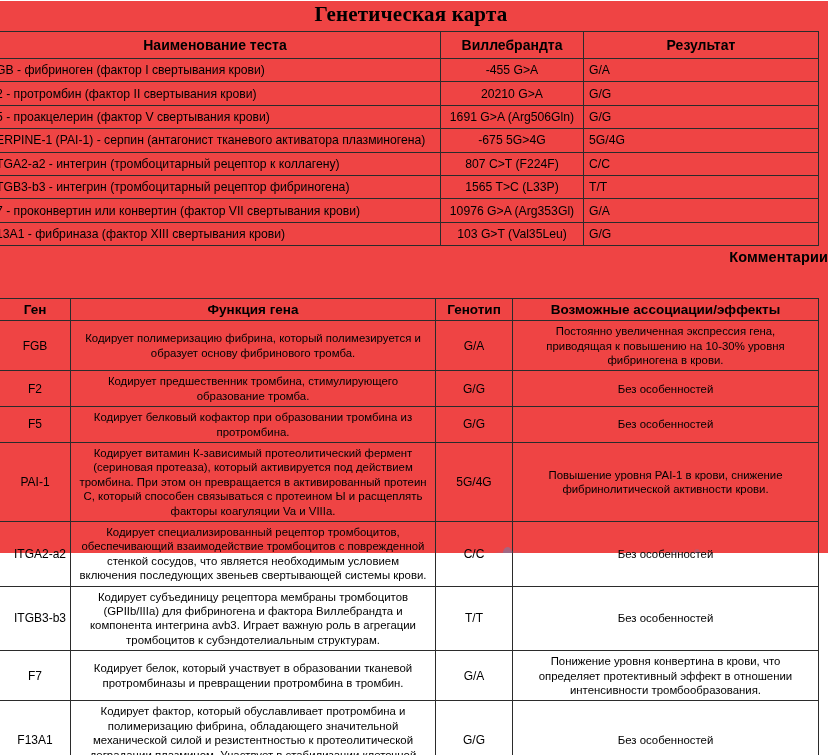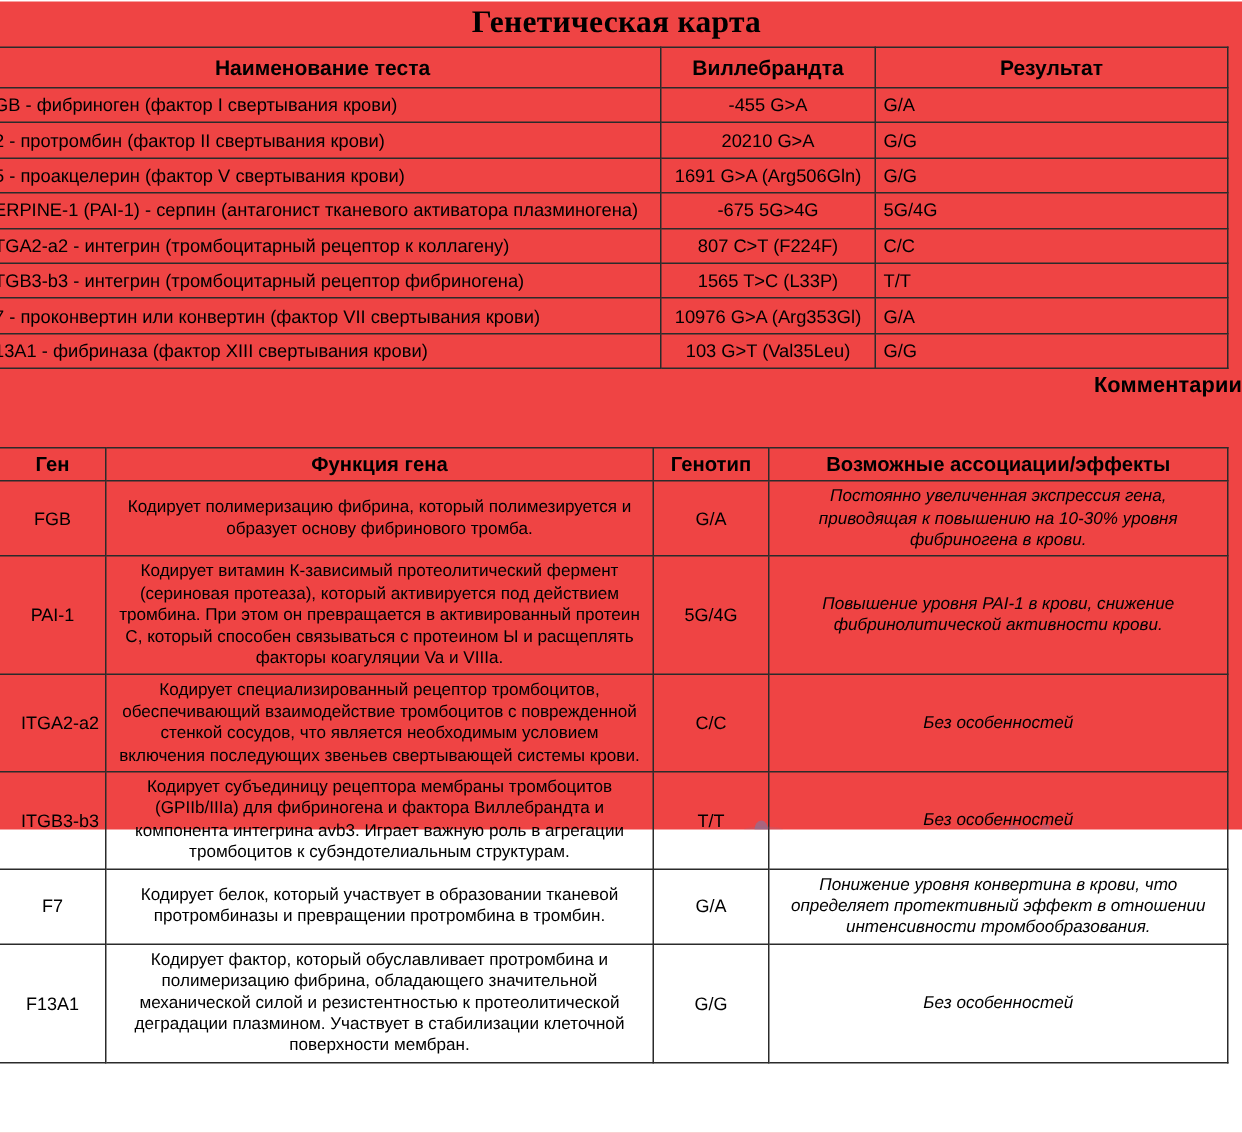--- a/index.html
+++ b/index.html
@@ -124,21 +124,20 @@
   }
   .comments-table td.geno-cell {
     font-size: 12px;
     white-space: nowrap;
   }
   .comments-table td.func-cell {
     padding: 3px 8px;
   }
   .comments-table td.effect-cell {
     padding: 3px 9px;
-    font-style: italic;
   }
 
   
   .stamp-strip {
     position: absolute;
     left: 0;
     bottom: 0;
     width: 828px;
     height: 10px;
     pointer-events: none;
@@ -237,20 +236,32 @@
       </tr>
     </thead>
     <tbody>
       <tr>
         <td class="gene-cell">FGB</td>
         <td class="func-cell">Кодирует полимеризацию фибрина, который полимезируется и образует основу фибринового тромба.</td>
         <td class="geno-cell">G/A</td>
         <td class="effect-cell">Постоянно увеличенная экспрессия гена, приводящая к повышению на 10-30% уровня фибриногена в крови.</td>
       </tr>
       <tr>
+        <td class="gene-cell">F2</td>
+        <td class="func-cell">Кодирует предшественник тромбина, стимулирующего образование тромба.</td>
+        <td class="geno-cell">G/G</td>
+        <td class="effect-cell">Без особенностей</td>
+      </tr>
+      <tr>
+        <td class="gene-cell">F5</td>
+        <td class="func-cell">Кодирует белковый кофактор при образовании тромбина из протромбина.</td>
+        <td class="geno-cell">G/G</td>
+        <td class="effect-cell">Без особенностей</td>
+      </tr>
+      <tr>
         <td class="gene-cell">PAI-1</td>
         <td class="func-cell">Кодирует витамин К-зависимый протеолитический фермент (сериновая протеаза), который активируется под действием тромбина. При этом он превращается в активированный протеин С, который способен связываться с протеином Ы и расщеплять факторы коагуляции Va и VIIIa.</td>
         <td class="geno-cell">5G/4G</td>
         <td class="effect-cell">Повышение уровня PAI-1 в крови, снижение фибринолитической активности крови.</td>
       </tr>
       <tr>
         <td class="gene-cell">ITGA2-a2</td>
         <td class="func-cell">Кодирует специализированный рецептор тромбоцитов, обеспечивающий взаимодействие тромбоцитов с поврежденной стенкой сосудов, что является необходимым условием включения последующих звеньев свертывающей системы крови.</td>
         <td class="geno-cell">C/C</td>
         <td class="effect-cell">Без особенностей</td>

